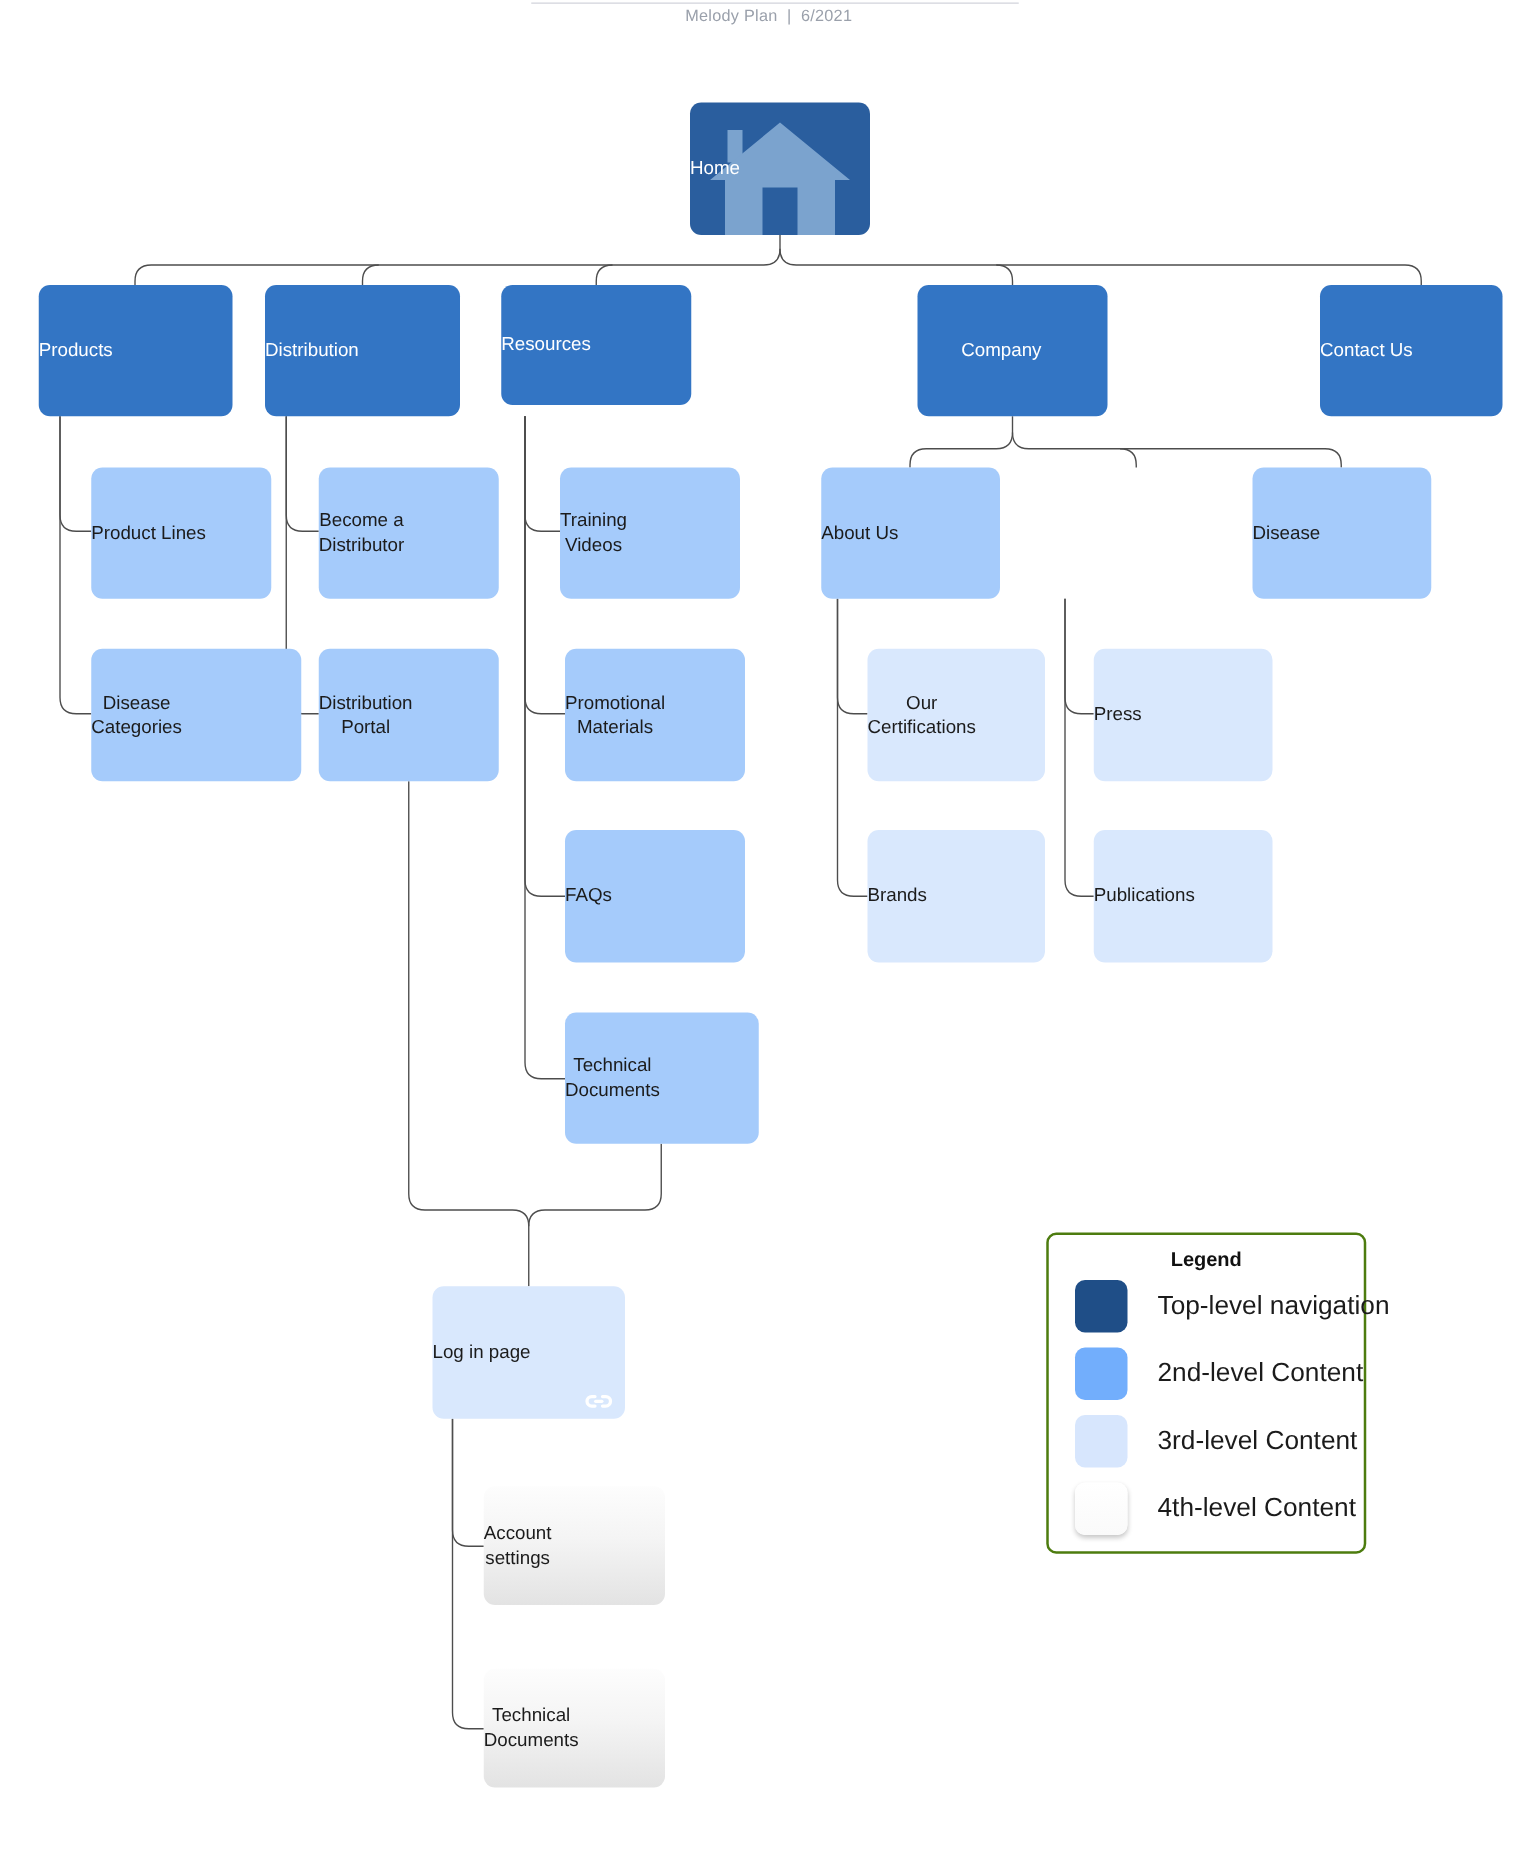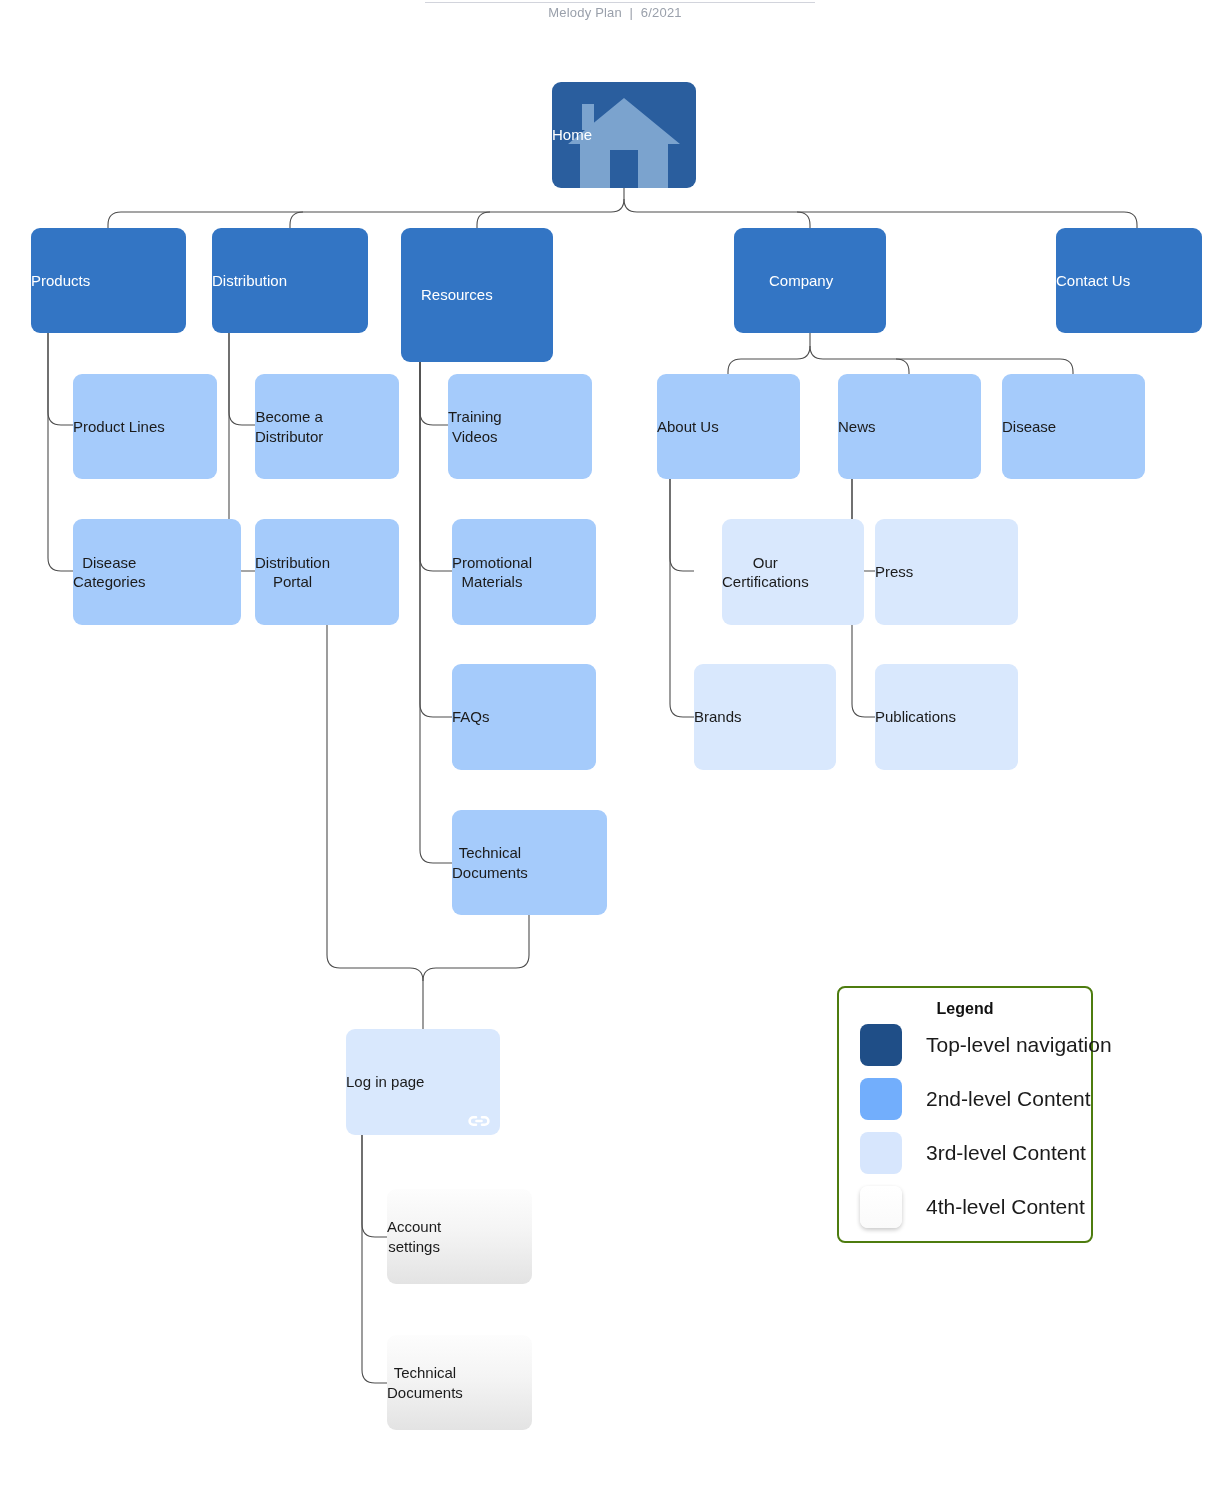--- a/index.html
+++ b/index.html
@@ -216,21 +216,21 @@
   </div>
 
   <div class="node lvl-top" style="left:31px; top:228px; width:155px; height:105px;">
     <span class="label">Products</span>
   </div>
 
   <div class="node lvl-top" style="left:212px; top:228px; width:156px; height:105px;">
     <span class="label">Distribution</span>
   </div>
 
-  <div class="node lvl-top" style="left:401px; top:228px; width:152px; height:134px;padding-left:20px;">
+  <div class="node lvl-top" style="left:401px; top:228px; width:152px; height:96px;">
     <span class="label">Resources</span>
   </div>
 
   <div class="node lvl-top" style="left:734px; top:228px; width:152px; height:105px;padding-left:35px;">
     <span class="label">Company</span>
   </div>
 
   <div class="node lvl-top" style="left:1056px; top:228px; width:146px; height:105px;">
     <span class="label">Contact Us</span>
   </div>
@@ -270,29 +270,26 @@
 
   <div class="node lvl-2" style="left:452px; top:810px; width:155px; height:105px;">
     <span class="label">Technical
 Documents</span>
   </div>
 
   <div class="node lvl-2" style="left:657px; top:374px; width:143px; height:105px;">
     <span class="label">About Us</span>
   </div>
 
-  <div class="node lvl-2" style="left:838px; top:374px; width:143px; height:105px;">
-    <span class="label">News</span>
-  </div>
 
   <div class="node lvl-2" style="left:1002px; top:374px; width:143px; height:105px;">
     <span class="label">Disease</span>
   </div>
 
-  <div class="node lvl-3" style="left:694px; top:519px; width:142px; height:106px;margin-left:28px;">
+  <div class="node lvl-3" style="left:694px; top:519px; width:142px; height:106px;">
     <span class="label">Our
 Certifications</span>
   </div>
 
   <div class="node lvl-3" style="left:694px; top:664px; width:142px; height:106px;">
     <span class="label">Brands</span>
   </div>
 
   <div class="node lvl-3" style="left:875px; top:519px; width:143px; height:106px;">
     <span class="label">Press</span>

